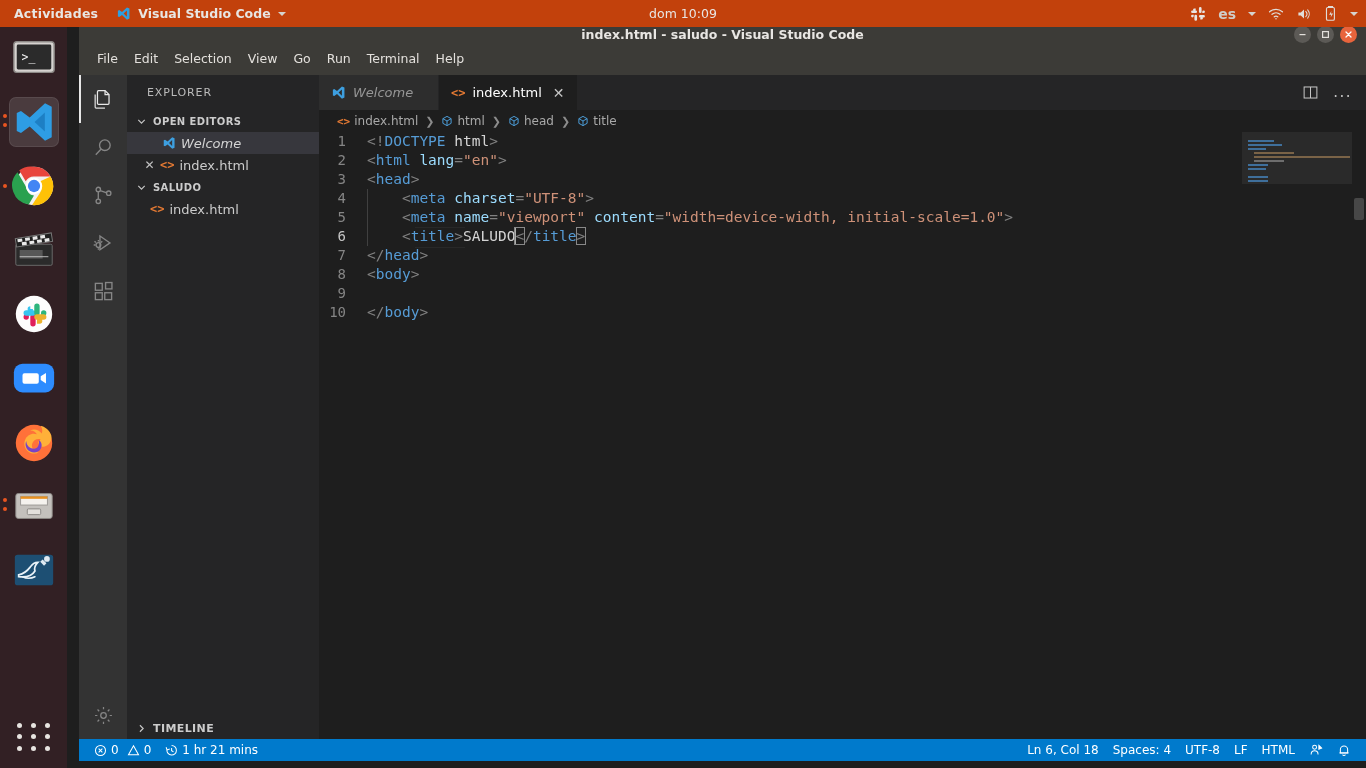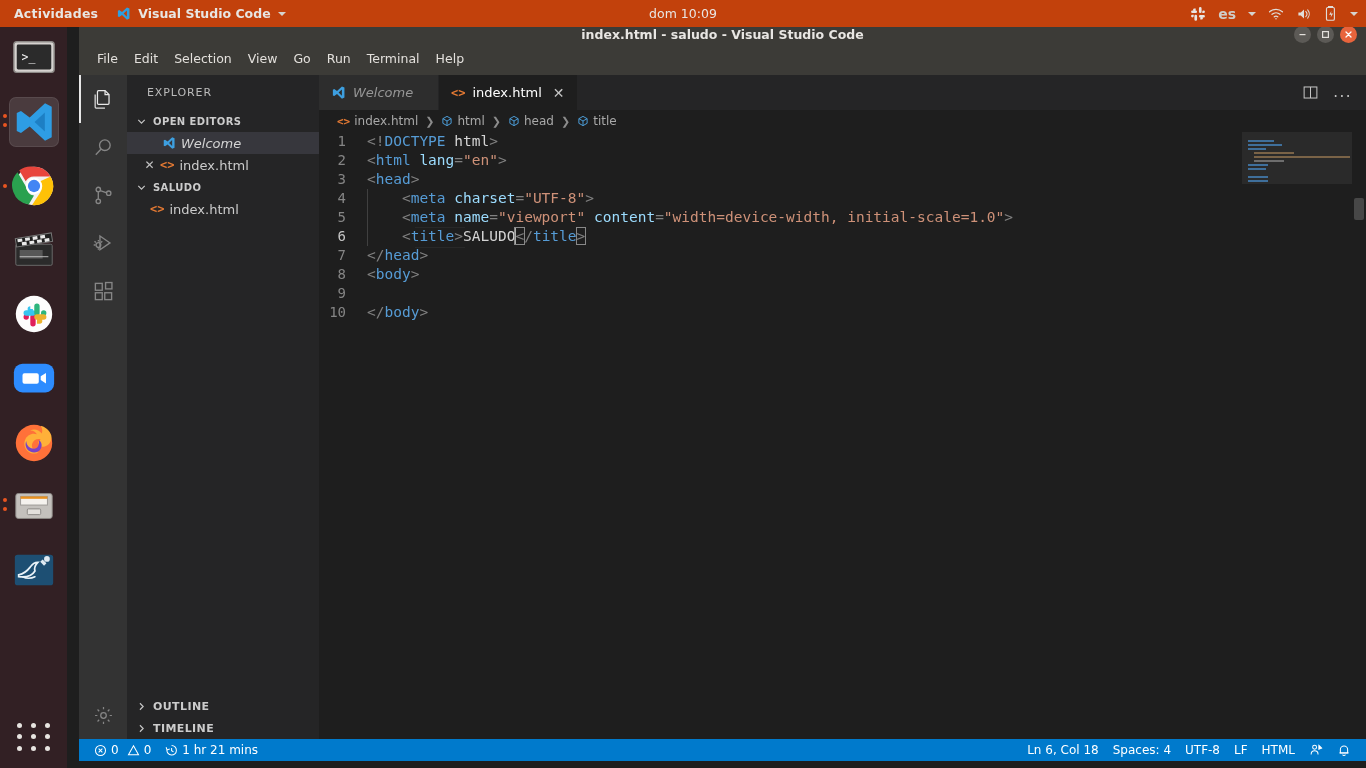--- a/index.html
+++ b/index.html
@@ -545,28 +545,20 @@
         </div>
 
         <div class="sb-fill"></div>
 
         <div class="sect-bottom">
           <span class="chev">
             <svg width="11" height="11" viewBox="0 0 12 12" fill="none" stroke="currentColor" stroke-width="1.3">
                 <path d="M4.3 2.5L7.8 6l-3.5 3.5"></path>
               </svg>
           </span>
-          <span>OUTLINE</span>
-        </div>
-        <div class="sect-bottom">
-          <span class="chev">
-            <svg width="11" height="11" viewBox="0 0 12 12" fill="none" stroke="currentColor" stroke-width="1.3">
-                <path d="M4.3 2.5L7.8 6l-3.5 3.5"></path>
-              </svg>
-          </span>
           <span>TIMELINE</span>
         </div>
       </div>
 
       <div class="editor-area">
 
         <div class="tabs-row">
           <div class="tab">
             <span>
               <svg width="15" height="15" viewBox="0 0 24 24">

